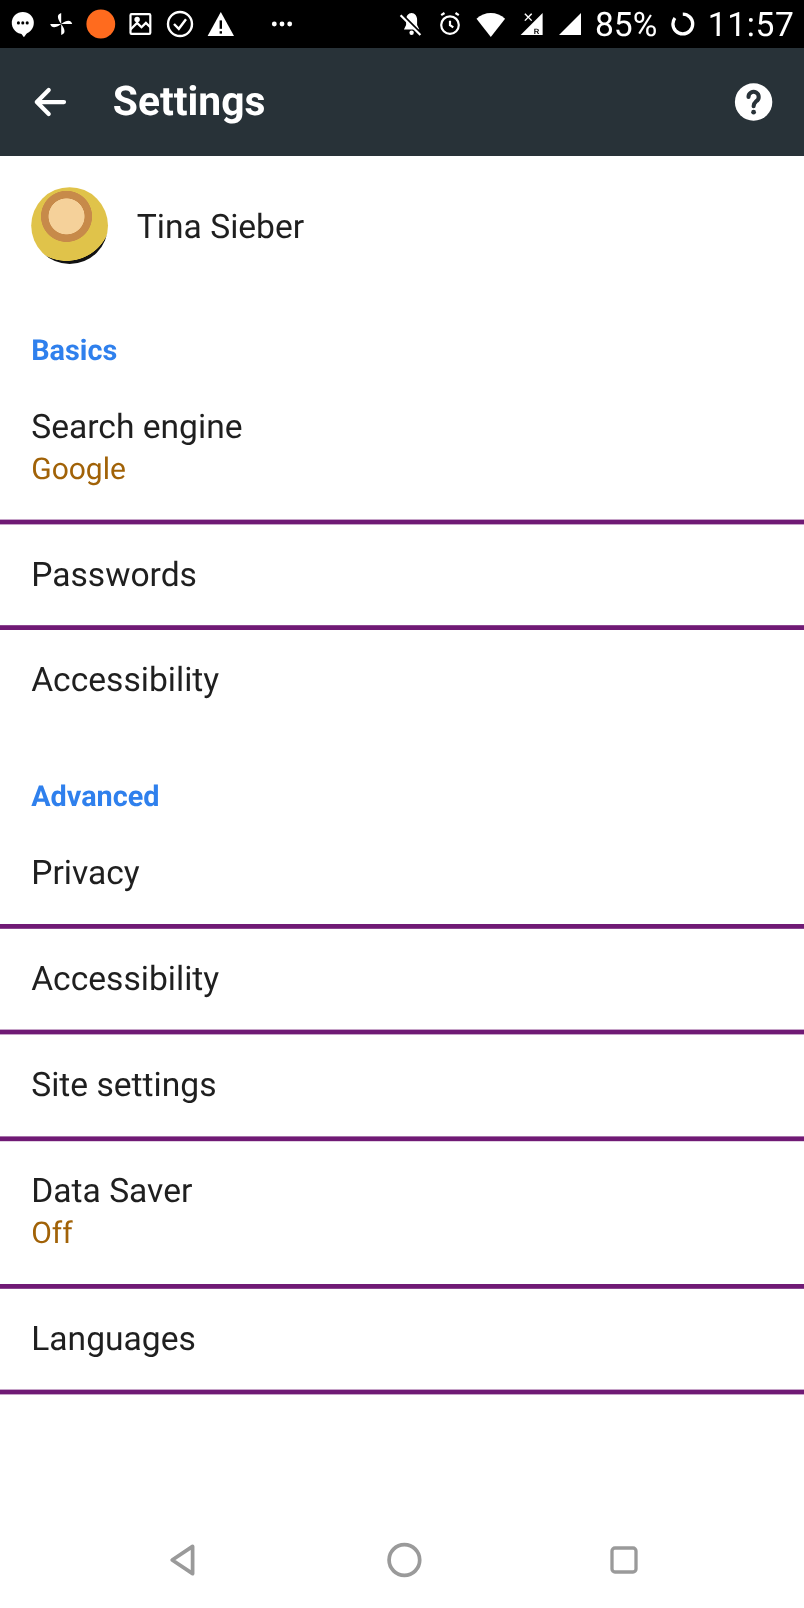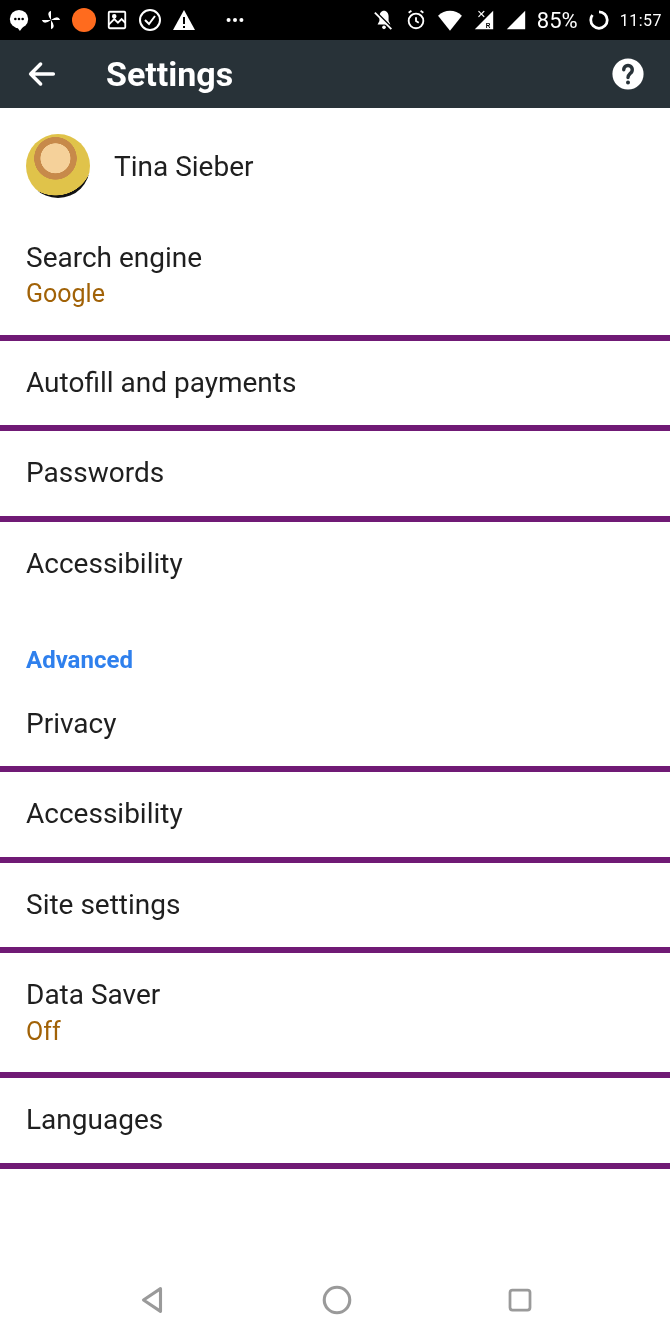--- a/index.html
+++ b/index.html
@@ -40,37 +40,37 @@
     .status-icon svg {
       display: block;
     }
     .orange-dot {
       width: 24px;
       height: 24px;
       border-radius: 50%;
       background: #ff6b1e;
     }
     .status-time {
-      font-size: 16px;
+      font-size: 28px;
       letter-spacing: 0.5px;
       font-weight: 400;
     }
     .status-batt {
-      font-size: 22px;
+      font-size: 28px;
       font-weight: 400;
     }
     
     .app-bar {
-      height: 68px;
+      height: 90px;
       background: #283238;
       display: flex;
       align-items: center;
       padding: 0 18px;
       color: #ffffff;
-      gap: 40px;
+      gap: 28px;
     }
     .app-bar-title {
       font-size: 34px;
       font-weight: 700;
       flex: 1;
     }
     .icon-btn {
       display: inline-flex;
       align-items: center;
       justify-content: center;
@@ -116,21 +116,21 @@
       margin-left: 4px;
     }
     .section-header {
       font-size: 24px;
       font-weight: 700;
       color: #2f80ed;
       padding: 40px 26px 8px 26px;
     }
     .list-item {
       padding: 24px 26px;
-      border-bottom: 6px solid #701a75;
+      border-bottom: 4px solid #701a75;
     }
     .list-item.no-border {
       border-bottom: none;
     }
     .list-item .primary {
       font-size: 28px;
       color: #1f1f1f;
       line-height: 1.3;
     }
     .list-item .secondary {
@@ -270,27 +270,25 @@
 
 <div class="content">
 
   <div class="account-row">
     <div class="avatar"></div>
     <div class="account-text">
       <div class="name">Tina Sieber</div>
     </div>
   </div>
 
+  <div class="section-header">Basics</div>
 
   <div class="list-item first-item">
     <div class="primary">Search engine</div>
     <div class="secondary">Google</div>
-  </div>
-  <div class="list-item">
-    <div class="primary">Autofill and payments</div>
   </div>
   <div class="list-item">
     <div class="primary">Passwords</div>
   </div>
   <div class="list-item no-border">
     <div class="primary">Accessibility</div>
   </div>
 
   <div class="section-header">Advanced</div>
 

